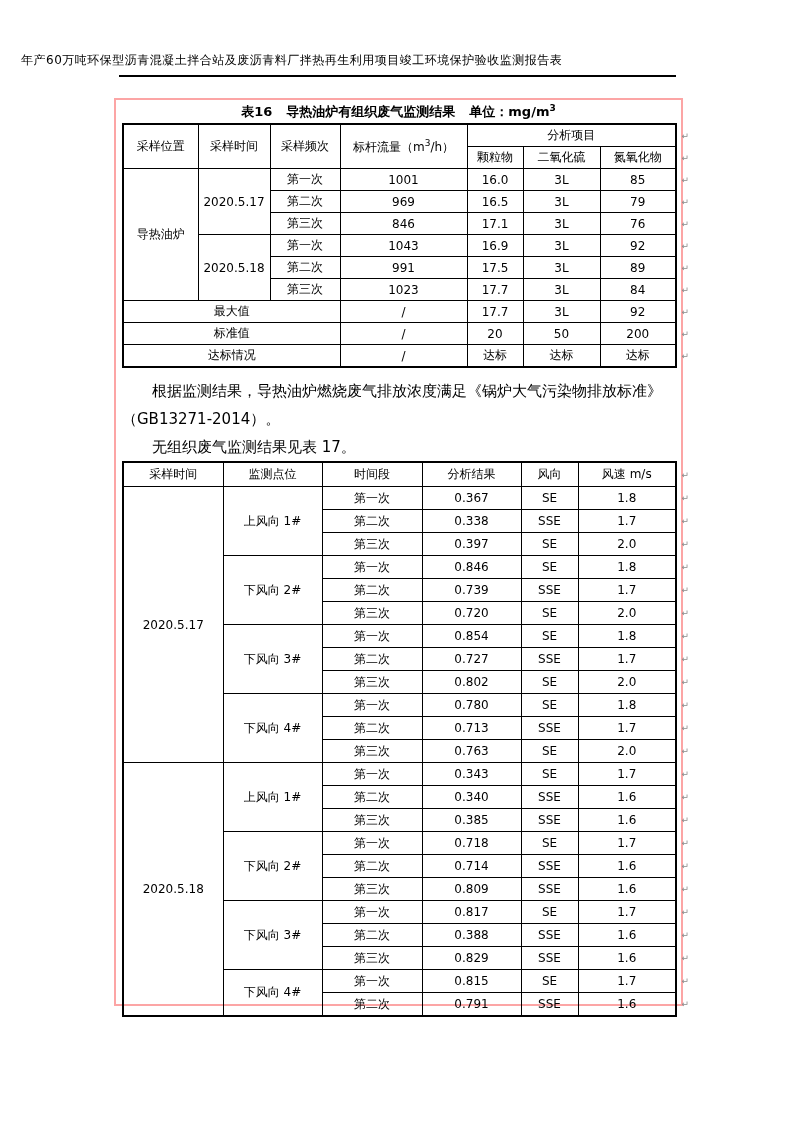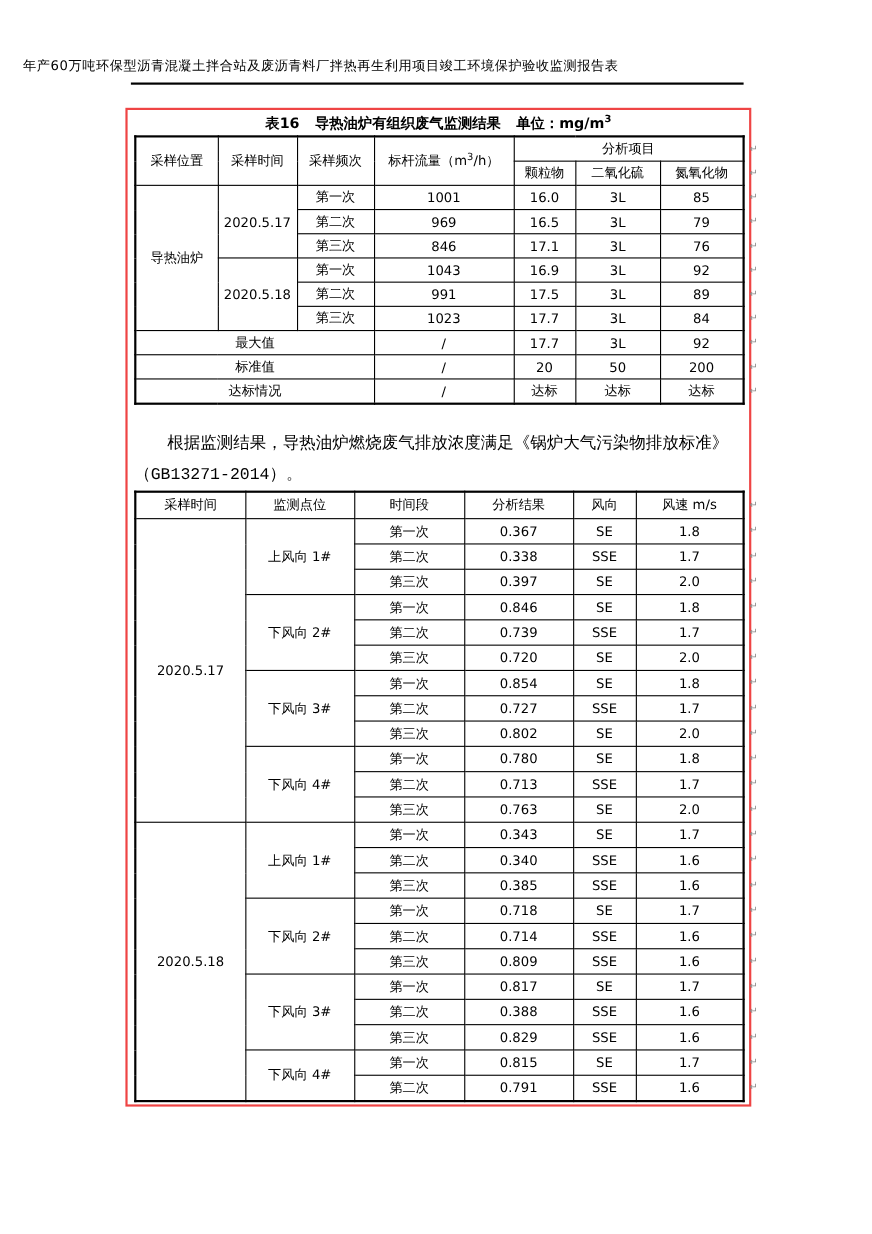--- a/index.html
+++ b/index.html
@@ -3,35 +3,35 @@
 <meta charset="utf-8">
 <style>
   html,body{margin:0;padding:0;background:#ffffff;}
   .page{position:relative;width:793px;height:1122px;background:#fff;
         font-family:"DejaVu Sans",sans-serif;color:#000;overflow:hidden;}
   .doc-header{position:absolute;top:52px;left:0;width:100%;text-align:left;
         font-size:12px;letter-spacing:0.5px;white-space:nowrap;margin-left:21px;}
   .header-rule{position:absolute;top:75px;left:119px;width:557px;height:0;
         border-top:2px solid #000;}
   .content-box{position:absolute;left:114px;top:98px;width:569px;height:908px;
-        border:2px solid #ef4444;box-sizing:border-box;padding:0 6px;}
+        border:2px solid #fca5a5;box-sizing:border-box;padding:0 6px;}
   .tbl-title{text-align:center;font-weight:bold;font-size:13px;margin:3px 0 2px 0;
         white-space:nowrap;}
   .tbl-title .gap{display:inline-block;width:14px;}
   sup{font-size:9px;}
   table{border-collapse:collapse;table-layout:fixed;width:553px;
         border:2px solid #000;}
   td{border:1px solid #000;text-align:center;vertical-align:middle;
         font-size:12px;padding:0;position:relative;overflow:visible;}
   .t16 td{height:21px;}
   .t17 td{height:22px;}
   .t17 tr.hdr td{height:23px;}
   .pm{position:absolute;right:-14px;top:50%;transform:translateY(-50%);
         font-size:9px;color:#8a8a8a;pointer-events:none;}
-  .paras{margin-top:22px;font-size:15px;line-height:28px;font-family:Liberation Mono, monospace;}
+  .paras{margin-top:9px;font-size:15px;line-height:28px;}
   .indent{text-indent:2em;}
   .footer{position:absolute;top:1038px;left:0;width:100%;text-align:center;
         font-size:12px;}
 </style>
 </head>
 <body>
 
 <div class="page">
 
   <div class="doc-header">年产60万吨环保型沥青混凝土拌合站及废沥青料厂拌热再生利用项目竣工环境保护验收监测报告表</div>
@@ -131,20 +131,21 @@
         <td>达标</td>
         <td>达标</td>
         <td><span>达标</span><span class="pm">↵</span></td>
       </tr>
     </tbody>
       </table>
 
     <div class="paras">
       <div class="indent">根据监测结果，导热油炉燃烧废气排放浓度满足《锅炉大气污染物排放标准》</div>
       <div>（GB13271-2014）。</div>
+      <div class="indent">无组织废气监测结果见表 17。</div>
     </div>
 
 
     <table class="t17">
       <colgroup>
         <col style="width:100px">
           <col style="width:99px">
           <col style="width:100px">
         <col style="width:99px">
           <col style="width:57px">

